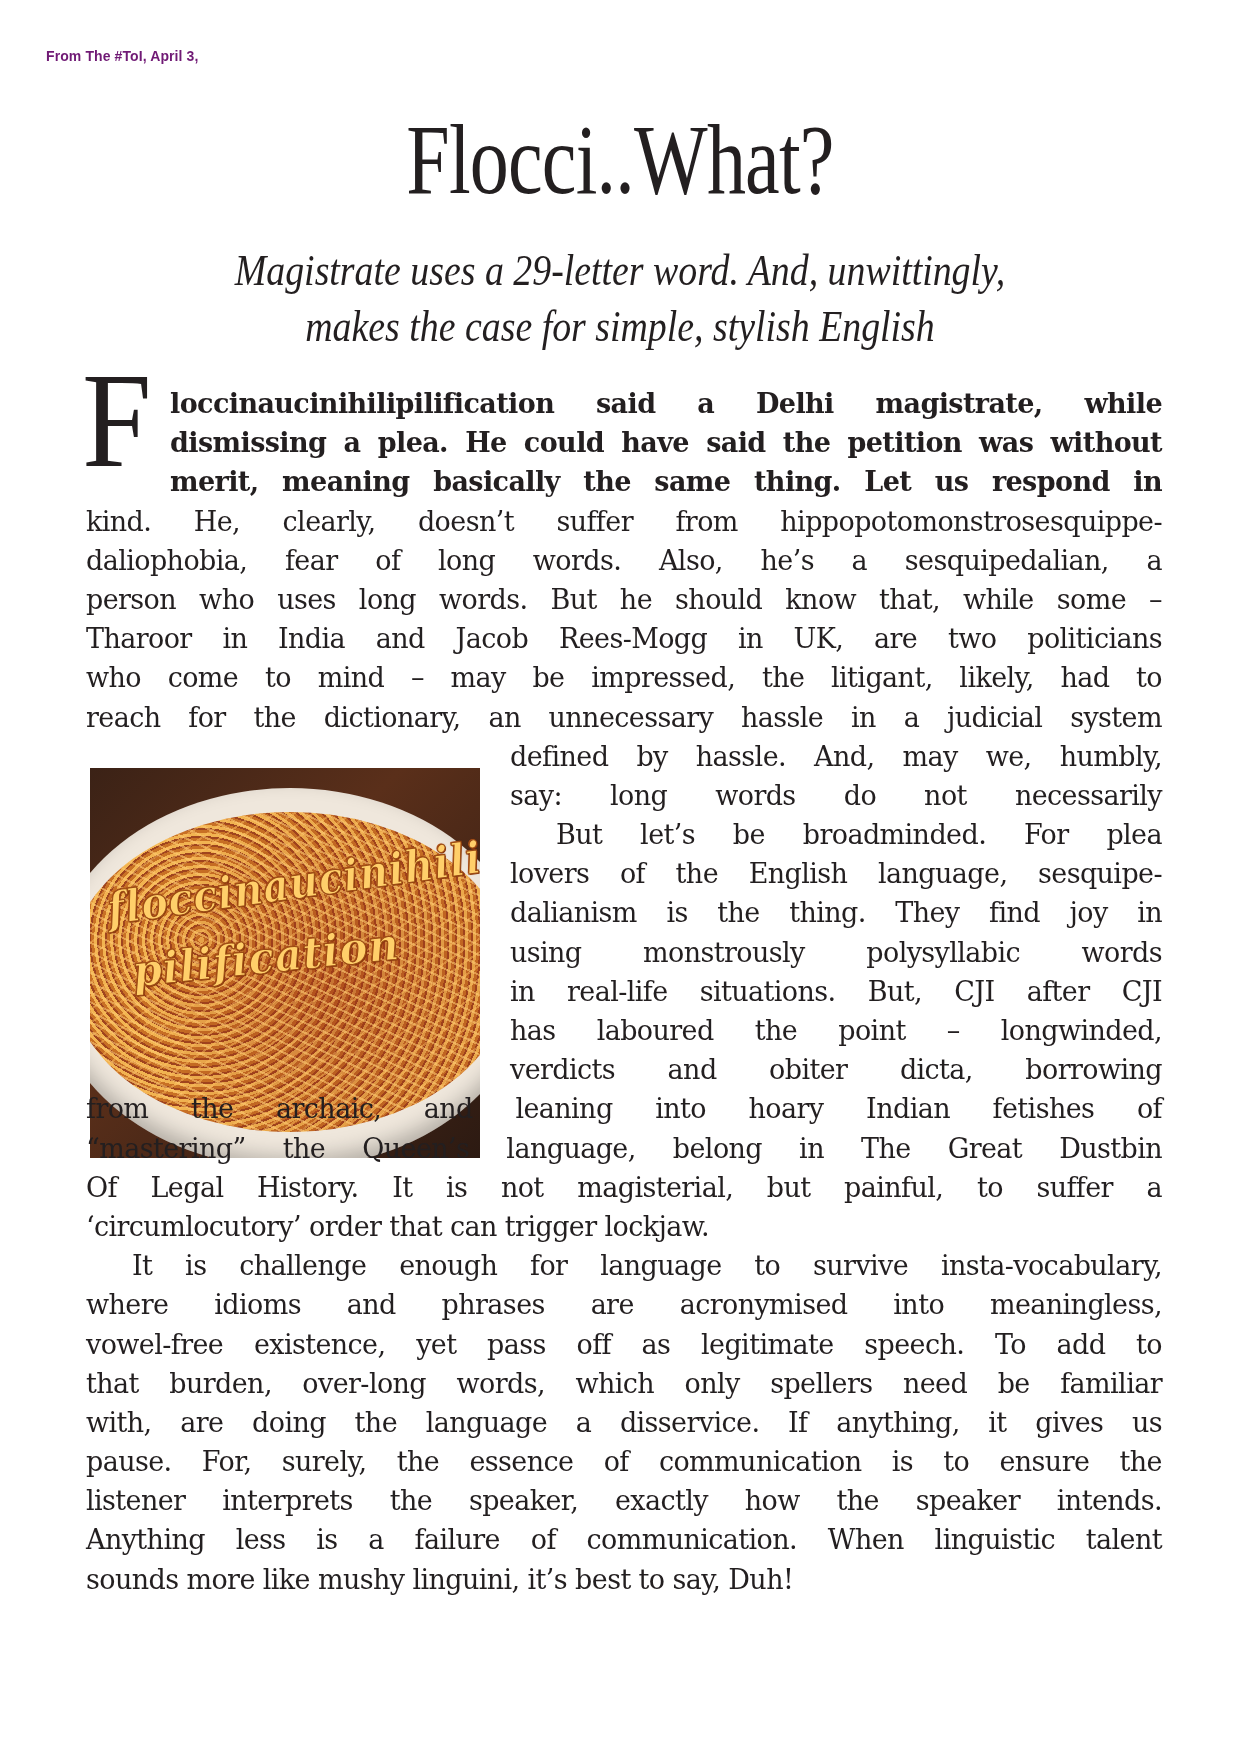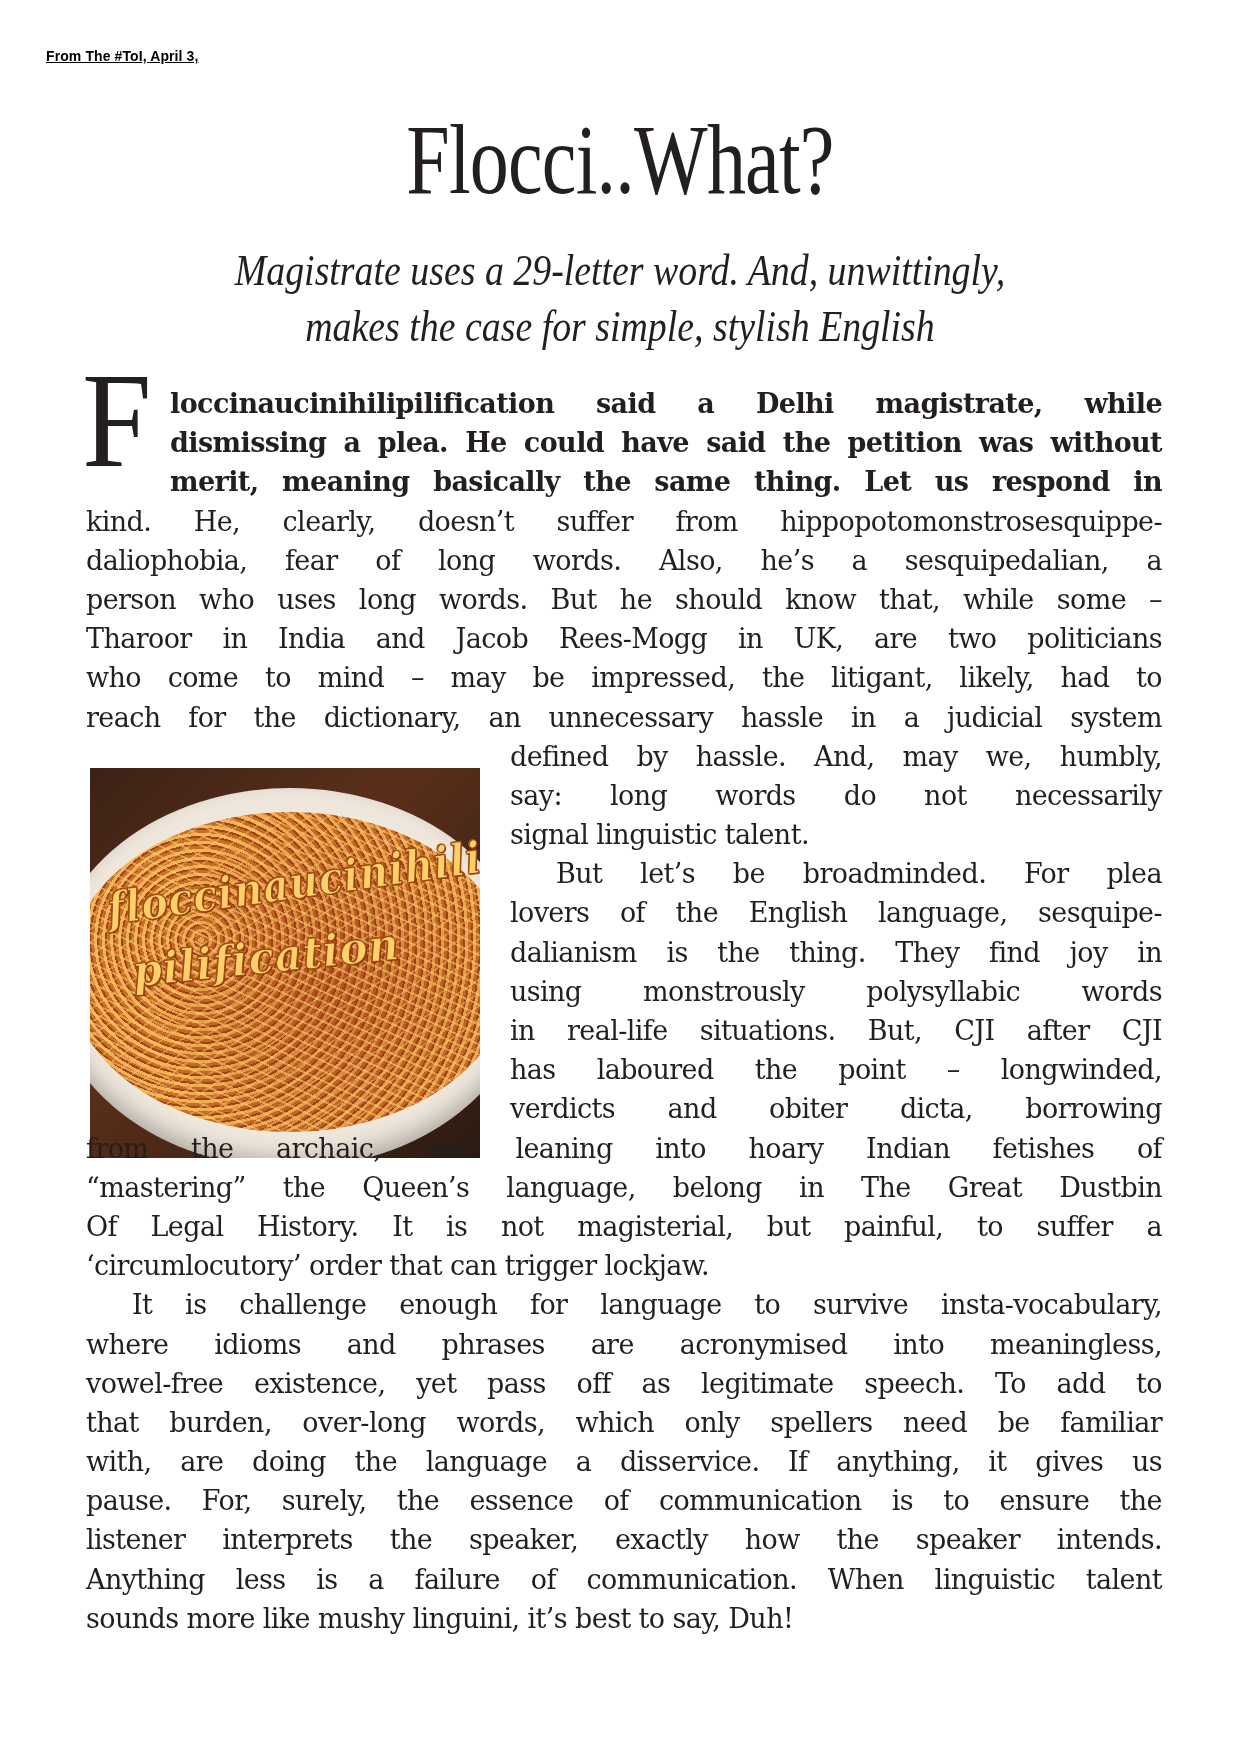--- a/index.html
+++ b/index.html
@@ -14,23 +14,22 @@
       overflow: hidden;
       color: #231f20;
     }
     .source-label {
       position: absolute;
       left: 46px;
       top: 48px;
       font-family: "Liberation Sans", sans-serif;
       font-weight: bold;
       font-size: 14px;
-      color: #000000;
+      color: #701a75;
       letter-spacing: 0.1px;
-      text-decoration: underline;
     }
     .headline {
       position: absolute;
       left: 0;
       width: 1240px;
       top: 100px;
       text-align: center;
       font-family: "Liberation Serif", serif;
       font-size: 100px;
       line-height: 120px;
@@ -218,23 +217,20 @@
     </span>
   <span class="line">
       <span class="txt">reach for the dictionary, an unnecessary hassle in a judicial system</span>
     </span>
   <span class="line wrap-line">
       <span class="txt">defined by hassle. And, may we, humbly,</span>
     </span>
   <span class="line wrap-line">
       <span class="txt">say: long words do not necessarily</span>
     </span>
-  <span class="line wrap-line last">
-      <span class="txt">signal linguistic talent.</span>
-    </span>
   <span class="line wrap-line" style="padding-left:470px">
       <span class="txt">But let’s be broadminded. For plea</span>
     </span>
   <span class="line wrap-line">
       <span class="txt">lovers of the English language, sesquipe-</span>
     </span>
   <span class="line wrap-line">
       <span class="txt">dalianism is the thing. They find joy in</span>
     </span>
   <span class="line wrap-line">

